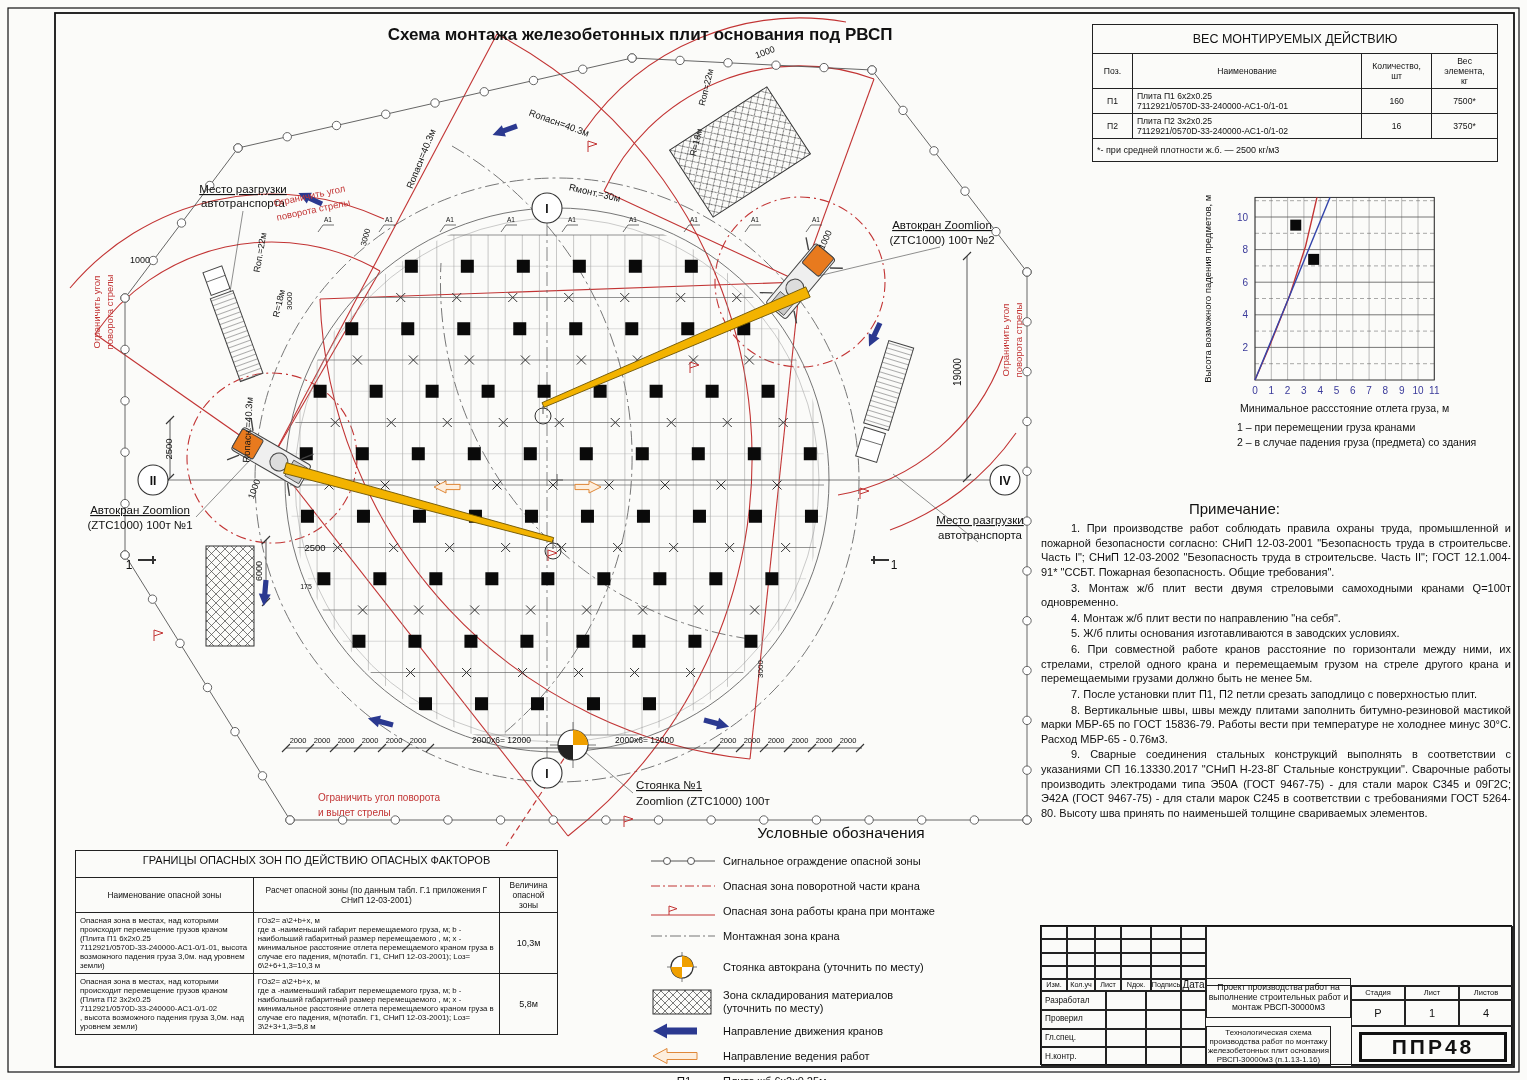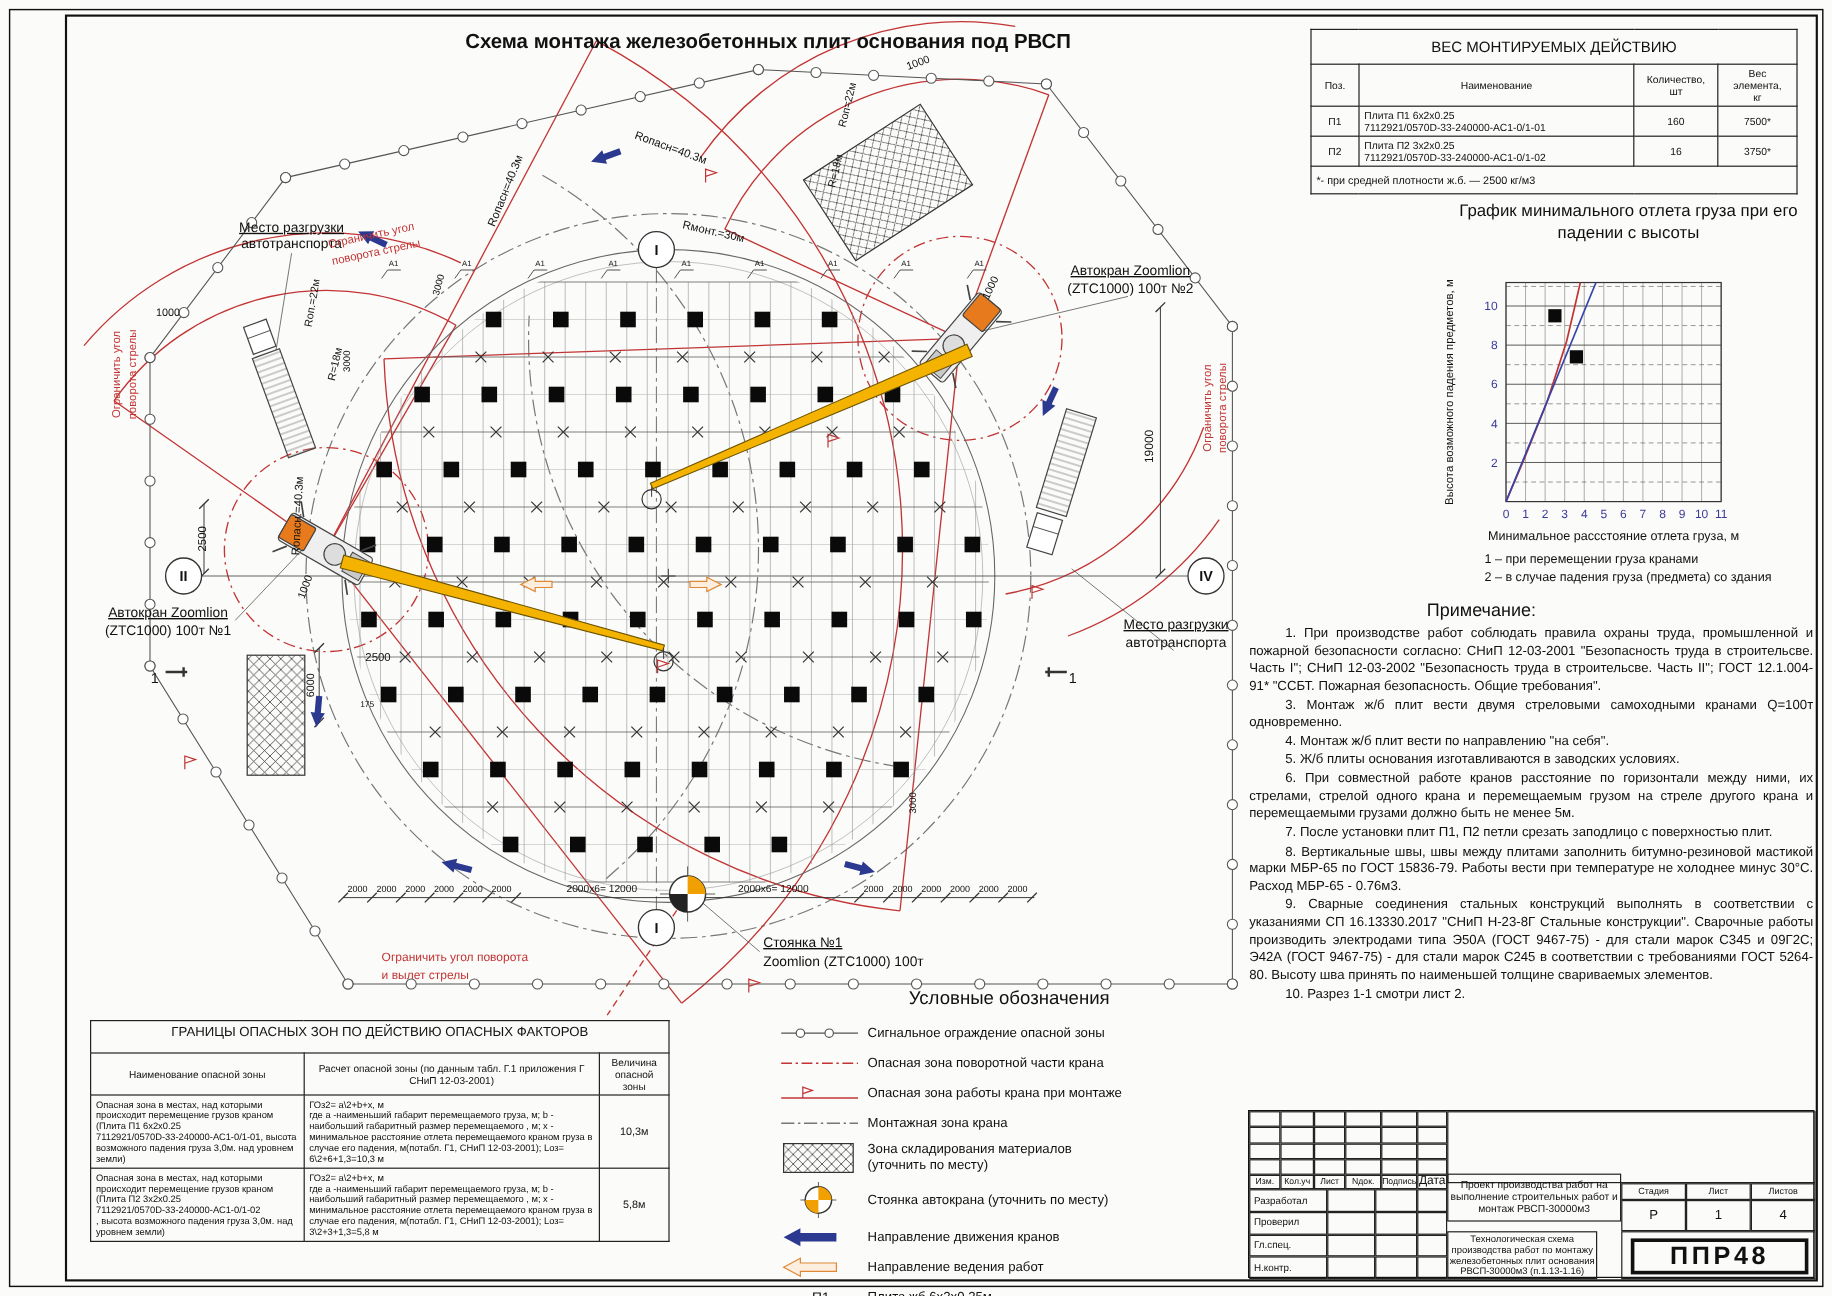--- a/index.html
+++ b/index.html
@@ -577,21 +577,20 @@
             <td class="c">3750*</td>
           </tr>
           <tr>
             <td class="fn" colspan="4">*- при средней плотности ж.б. — 2500 кг/м3</td>
           </tr>
         </tbody>
     </table>
   </div>
 
   <div id="chart" class="panel">
-    <div id="chart-title">График минимального отлета груза при его падении с высоты</div>
     <svg id="chart-svg" width="320" height="250">
         <line x1="58" y1="31.439999999999998" x2="58" y2="214" stroke="#777" stroke-width="0.5"></line>
         <line x1="74.3" y1="31.439999999999998" x2="74.3" y2="214" stroke="#777" stroke-width="0.5"></line>
         <line x1="90.6" y1="31.439999999999998" x2="90.6" y2="214" stroke="#777" stroke-width="0.5"></line>
         <line x1="106.9" y1="31.439999999999998" x2="106.9" y2="214" stroke="#777" stroke-width="0.5"></line>
         <line x1="123.2" y1="31.439999999999998" x2="123.2" y2="214" stroke="#777" stroke-width="0.5"></line>
         <line x1="139.5" y1="31.439999999999998" x2="139.5" y2="214" stroke="#777" stroke-width="0.5"></line>
         <line x1="155.8" y1="31.439999999999998" x2="155.8" y2="214" stroke="#777" stroke-width="0.5"></line>
         <line x1="172.10000000000002" y1="31.439999999999998" x2="172.10000000000002" y2="214" stroke="#777" stroke-width="0.5"></line>
         <line x1="188.4" y1="31.439999999999998" x2="188.4" y2="214" stroke="#777" stroke-width="0.5"></line>
@@ -642,21 +641,20 @@
     <div id="notes-title">Примечание:</div>
     <div id="notes-body">
         <p>1. При производстве работ соблюдать правила охраны труда, промышленной и пожарной безопасности согласно: СНиП 12-03-2001 "Безопасность труда в строительсве. Часть I"; СНиП 12-03-2002 "Безопасность труда в строительсве. Часть II"; ГОСТ 12.1.004-91* "ССБТ. Пожарная безопасность. Общие требования".</p>
         <p>3. Монтаж ж/б плит вести двумя стреловыми самоходными кранами Q=100т одновременно.</p>
         <p>4. Монтаж ж/б плит вести по направлению "на себя".</p>
         <p>5. Ж/б плиты основания изготавливаются в заводских условиях.</p>
         <p>6. При совместной работе кранов расстояние по горизонтали между ними, их стрелами, стрелой одного крана и перемещаемым грузом на стреле другого крана и перемещаемыми грузами должно быть не менее 5м.</p>
         <p>7. После установки плит П1, П2 петли срезать заподлицо с поверхностью плит.</p>
         <p>8. Вертикальные швы, швы между плитами заполнить битумно-резиновой мастикой марки МБР-65 по ГОСТ 15836-79. Работы вести при температуре не холоднее минус 30°С. Расход МБР-65 - 0.76м3.</p>
         <p>9. Сварные соединения стальных конструкций выполнять в соответствии с указаниями СП 16.13330.2017 "СНиП Н-23-8Г Стальные конструкции". Сварочные работы производить электродами типа Э50А (ГОСТ 9467-75) - для стали марок С345 и 09Г2С; Э42А (ГОСТ 9467-75) - для стали марок С245 в соответствии с требованиями ГОСТ 5264-80. Высоту шва принять по наименьшей толщине свариваемых элементов.</p>
-        <p>10. Разрез 1-1 смотри лист 2.</p>
       </div>
   </div>
 
   <div id="dangers" class="panel">
     <table>
       <colgroup>
           <col style="width:178px">
           <col style="width:247px">
           <col style="width:58px">
         </colgroup>
@@ -721,40 +719,40 @@
         <div class="lg-row">
           <div class="lg-ic">
             <svg width="70" height="22">
               <line x1="2" y1="11" x2="66" y2="11" stroke="#777" stroke-width="1.2" stroke-dasharray="11 3 2 3"></line>
             </svg>
           </div>
           <div class="lg-tx prewrap">Монтажная зона крана</div>
         </div>
         <div class="lg-row">
           <div class="lg-ic">
+            <svg width="70" height="34">
+              <path d="M33,2 V32 M18,17 H48" stroke="#444" stroke-width="0.7"></path>
+              <circle cx="33" cy="17" r="11" fill="#fff" stroke="#333" stroke-width="1.2"></circle>
+              <path d="M33,17 L33,6 A11,11 0 0 1 44,17 Z" fill="#f0a000"></path>
+              <path d="M33,17 L33,28 A11,11 0 0 1 22,17 Z" fill="#f0a000"></path>
+            </svg>
+          </div>
+          <div class="lg-tx prewrap">Стоянка автокрана (уточнить по месту)</div>
+        </div>
+        <div class="lg-row">
+          <div class="lg-ic">
             <svg width="70" height="30">
               <pattern id="lgx1" width="8" height="8" patternUnits="userSpaceOnUse">
                 <path d="M0,8 L8,0 M0,0 L8,8" stroke="#444" stroke-width="0.7"></path>
               </pattern>
               <rect x="4" y="3" width="58" height="24" fill="url(#lgx1)" stroke="#333" stroke-width="1"></rect>
             </svg>
           </div>
           <div class="lg-tx prewrap">Зона складирования материалов
 (уточнить по месту)</div>
-        </div>
-        <div class="lg-row">
-          <div class="lg-ic">
-            <svg width="70" height="34">
-              <path d="M33,2 V32 M18,17 H48" stroke="#444" stroke-width="0.7"></path>
-              <circle cx="33" cy="17" r="11" fill="#fff" stroke="#333" stroke-width="1.2"></circle>
-              <path d="M33,17 L33,6 A11,11 0 0 1 44,17 Z" fill="#f0a000"></path>
-              <path d="M33,17 L33,28 A11,11 0 0 1 22,17 Z" fill="#f0a000"></path>
-            </svg>
-          </div>
-          <div class="lg-tx prewrap">Стоянка автокрана (уточнить по месту)</div>
         </div>
         <div class="lg-row">
           <div class="lg-ic">
             <svg width="70" height="22">
               <polygon points="4,11 18,3.5 18,7.5 48,7.5 48,14.5 18,14.5 18,18.5" fill="#2b3990"></polygon>
             </svg>
           </div>
           <div class="lg-tx prewrap">Направление движения кранов</div>
         </div>
         <div class="lg-row">

